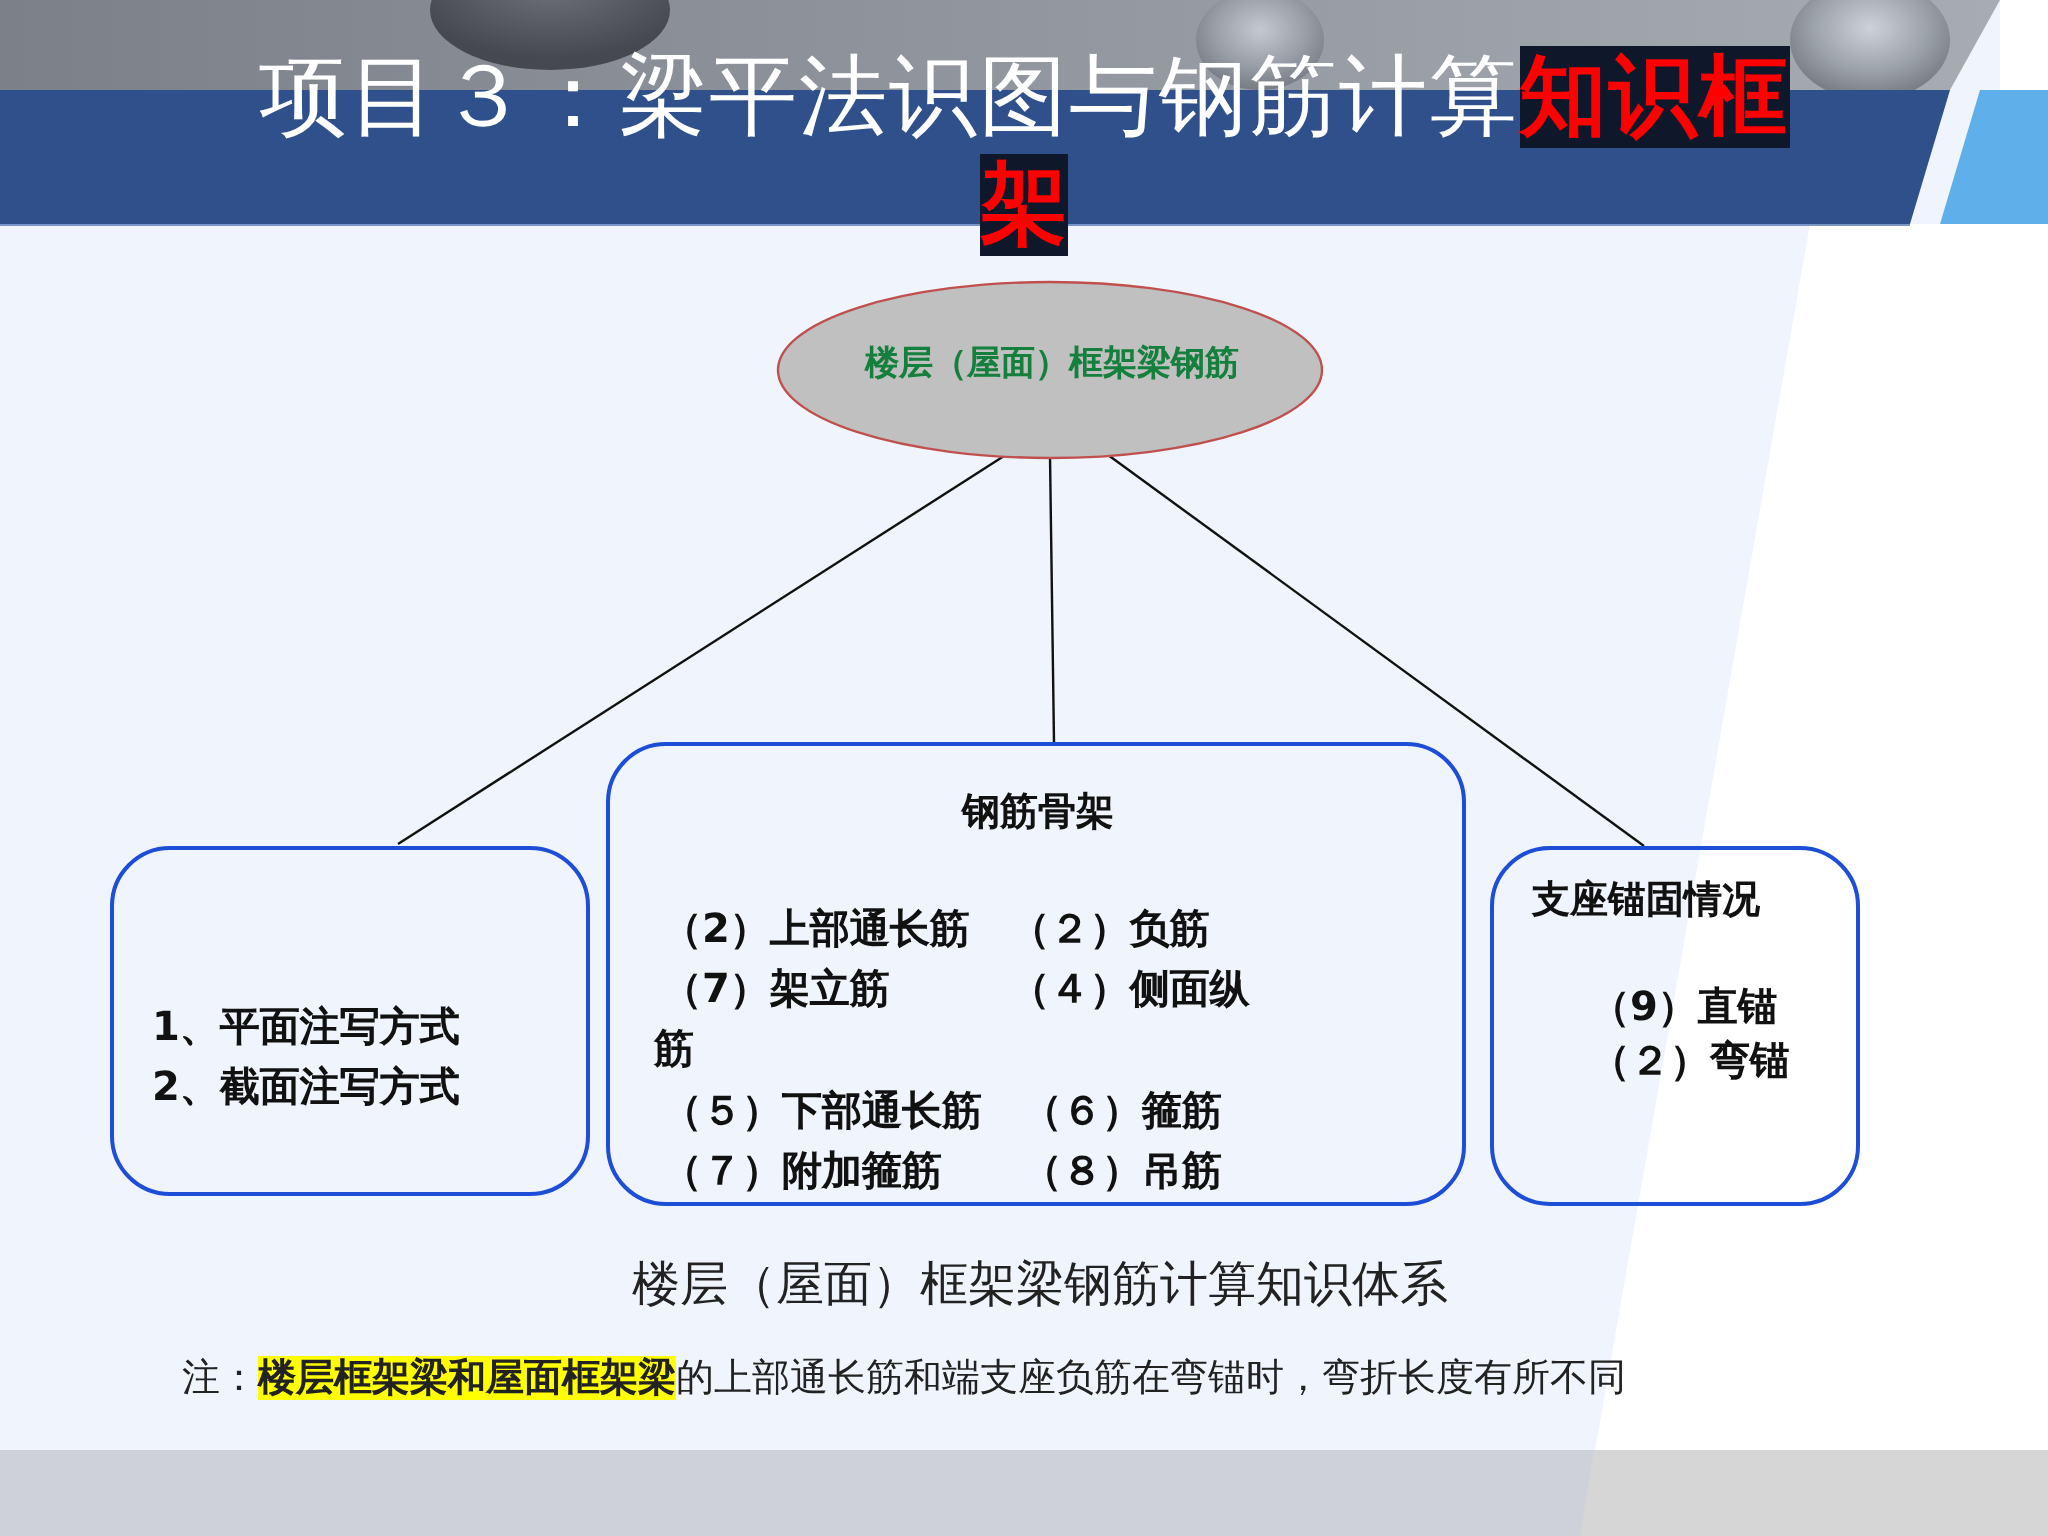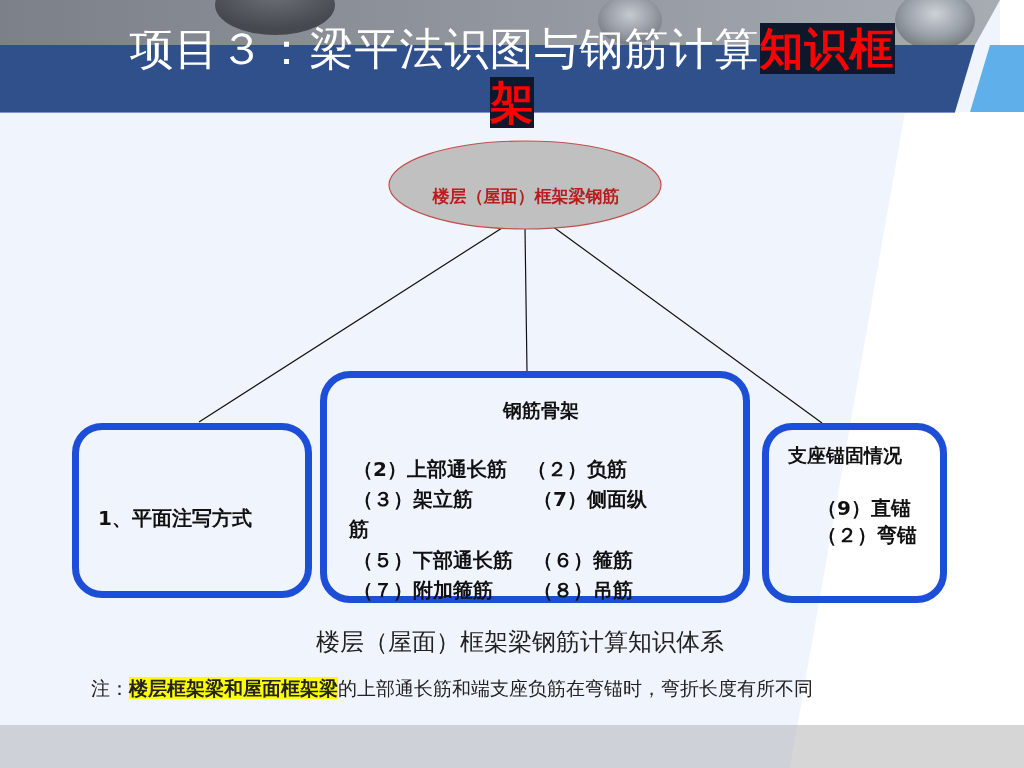--- a/index.html
+++ b/index.html
@@ -3,24 +3,24 @@
 <meta charset="utf-8">
 <style>
   html, body { margin:0; padding:0; }
   body { width:1024px; height:768px; position:relative; overflow:hidden; background:#ffffff; font-family:"DejaVu Sans", sans-serif; }
   .abs { position:absolute; }
   #bg { left:0; top:0; width:1024px; height:768px; }
   #title-line1 { left:0; top:18px; width:1024px; text-align:center; font-size:44px; color:#ffffff; white-space:nowrap; letter-spacing:1px; }
   #title-line1 .hl, #title-line2 .hl { background:#0f172a; color:#ff0000; font-weight:bold; }
   #title-line2 { left:0; top:72px; width:1024px; text-align:center; font-size:44px; line-height:62px; white-space:nowrap; }
   #title-line1 { line-height:62px; }
-  .box { position:absolute; border:7px solid #1d4ed8; border-radius:30px; background:transparent; box-sizing:border-box;margin-left:17px; }
+  .box { position:absolute; border:2px solid #1d4ed8; border-radius:30px; background:transparent; box-sizing:border-box; }
   .bold { font-weight:bold; color:#111; }
   .t20 { font-size:20px; line-height:30px; }
-  #root-label { left:388px; top:185px; width:276px; text-align:center; font-size:17px; font-weight:bold; color:#b91c1c; }
+  #root-label { left:388px; top:170px; width:276px; text-align:center; font-size:17px; font-weight:bold; color:#15803d; }
   #left-box { left:55px; top:423px; width:240px; height:175px; }
   #mid-box { left:303px; top:371px; width:430px; height:232px; }
   #right-box { left:745px; top:423px; width:185px; height:180px; }
   .caption { left:0; top:626px; width:1040px; text-align:center; font-size:24px; color:#222; }
   .note { left:91px; top:676px; font-size:19px; color:#222; white-space:nowrap; }
   .note .hl { background:#ffff00; font-weight:bold; }
 </style>
 </head>
 <body>
 
@@ -65,26 +65,27 @@
   <ellipse cx="525" cy="185" rx="136" ry="44" fill="#c0c0c0" stroke="#c0504d" stroke-width="1.2"></ellipse>
 </svg>
 
 <div id="title-line1" class="abs"><span>项目３：梁平法识图与钢筋计算</span><span class="hl">知识框</span></div>
 <div id="title-line2" class="abs"><span class="hl">架</span></div>
 
 <div id="root-label" class="abs">楼层（屋面）框架梁钢筋</div>
 
 <div id="left-box" class="box">
   <div class="abs bold t20" style="left:19px; top:73px;">1、平面注写方式</div>
+  <div class="abs bold t20" style="left:19px; top:103px;">2、截面注写方式</div>
 </div>
 
 <div id="mid-box" class="box">
   <div class="abs bold" style="left:0; top:20px; width:428px; text-align:center; font-size:19px;">钢筋骨架</div>
   <div class="abs bold t20" style="left:26px; top:76px; white-space:nowrap;">（2）上部通长筋　（２）负筋</div>
-  <div class="abs bold t20" style="left:26px; top:106px; white-space:nowrap;">（３）架立筋　　　（7）侧面纵</div>
+  <div class="abs bold t20" style="left:26px; top:106px; white-space:nowrap;">（7）架立筋　　　（４）侧面纵</div>
   <div class="abs bold t20" style="left:22px; top:136px; white-space:nowrap;">筋</div>
   <div class="abs bold t20" style="left:26px; top:167px; white-space:nowrap;">（５）下部通长筋　（６）箍筋</div>
   <div class="abs bold t20" style="left:26px; top:197px; white-space:nowrap;">（７）附加箍筋　　（８）吊筋</div>
 </div>
 
 <div id="right-box" class="box">
   <div class="abs bold" style="left:19px; top:10px; font-size:19px; line-height:30px; white-space:nowrap;">支座锚固情况</div>
   <div class="abs bold t20" style="left:48px; top:63px; white-space:nowrap;">（9）直锚</div>
   <div class="abs bold t20" style="left:48px; top:90px; white-space:nowrap;">（２）弯锚</div>
 </div>

